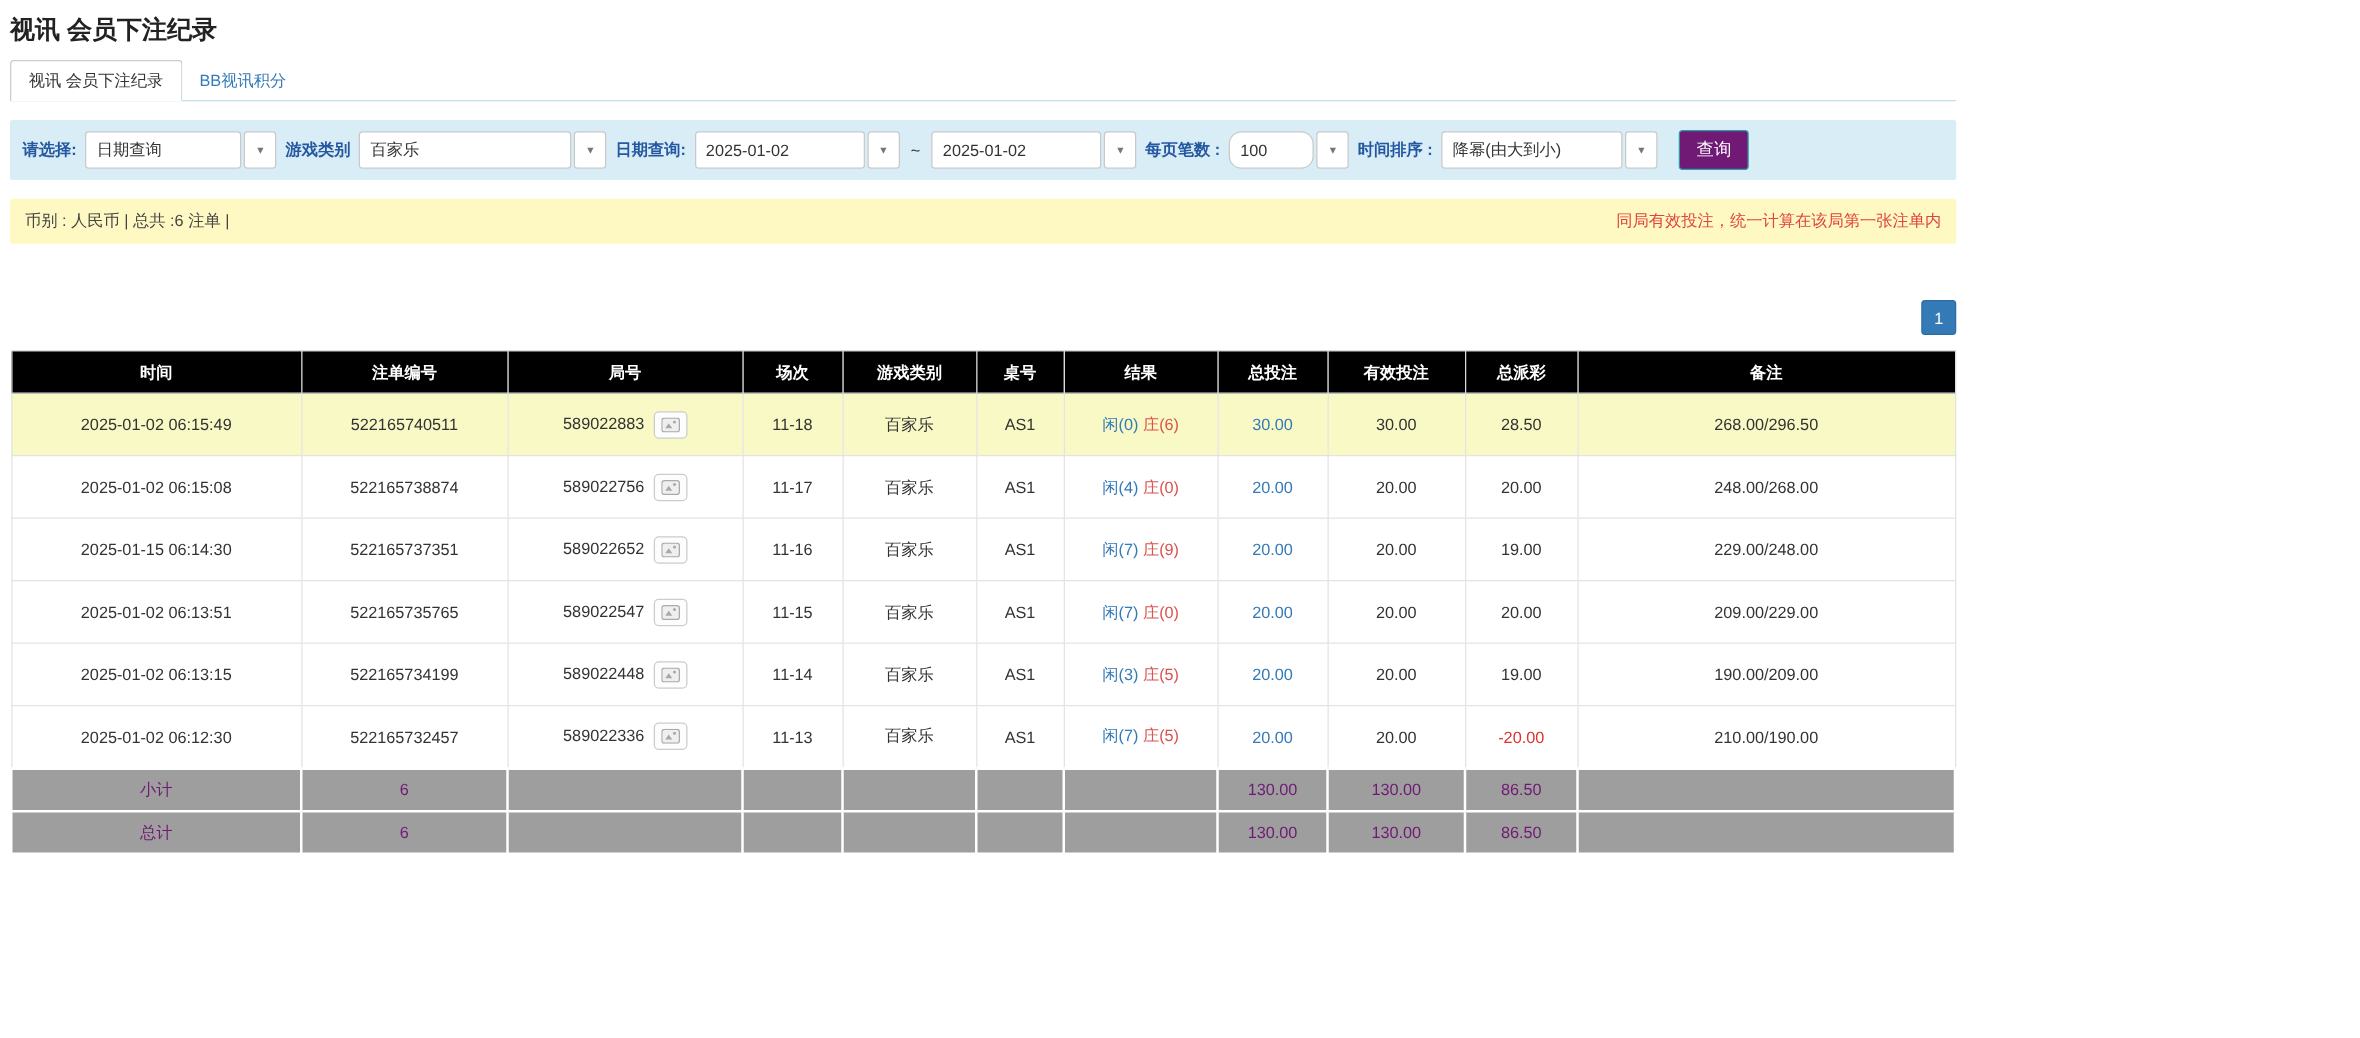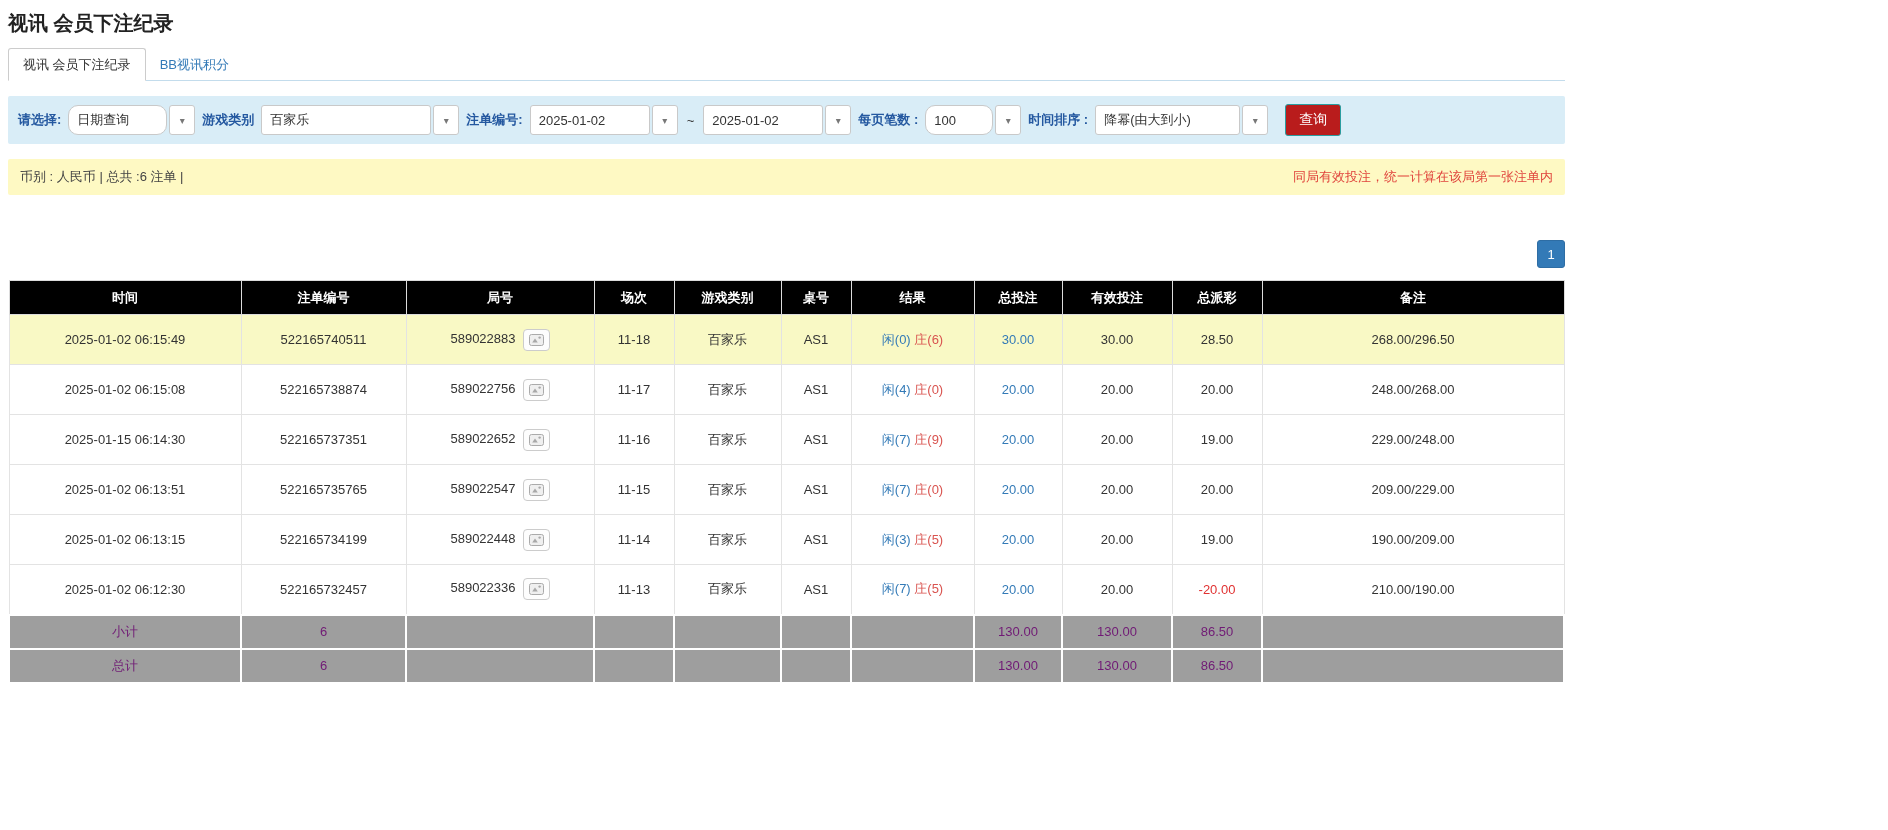--- a/index.html
+++ b/index.html
@@ -75,29 +75,29 @@
     background: #fff;
     border: 1px solid #c9c9c9;
     border-radius: 3px;
     display: flex;
     align-items: center;
     justify-content: center;
     color: #777;
     font-size: 10px;
     cursor: pointer;
   }
-  .w-datemode { width: 99px; border-radius: 10px; }
+  .w-datemode { width: 125px; }
   .w-gametype { width: 170px; }
-  .w-date     { width: 120px; }
+  .w-date     { width: 136px; }
   .w-pagesize { width: 68px; border-radius: 10px; }
   .w-sort     { width: 145px; }
   .tilde { color: #333; padding: 0 2px; }
   .search-btn {
     margin-left: 10px;
-    background: #b91c1c;
+    background: #701a75;
     border: 1px solid #2a9da1;
     color: #fff;
     font-size: 14px;
     padding: 6px 13px;
     border-radius: 3px;
     cursor: pointer;
     font-family: inherit;
   }
   
   .summary-bar {
@@ -191,21 +191,21 @@
       <span class="combo-input w-datemode">日期查询</span>
       <span class="combo-btn">▾</span>
     </span>
 
     <span class="flabel">游戏类别</span>
     <span class="combo">
       <span class="combo-input w-gametype">百家乐</span>
       <span class="combo-btn">▾</span>
     </span>
 
-    <span class="flabel">注单编号:</span>
+    <span class="flabel">日期查询:</span>
     <span class="combo">
       <span class="combo-input w-date">2025-01-02</span>
       <span class="combo-btn">▾</span>
     </span>
     <span class="tilde">~</span>
     <span class="combo">
       <span class="combo-input w-date">2025-01-02</span>
       <span class="combo-btn">▾</span>
     </span>
 

